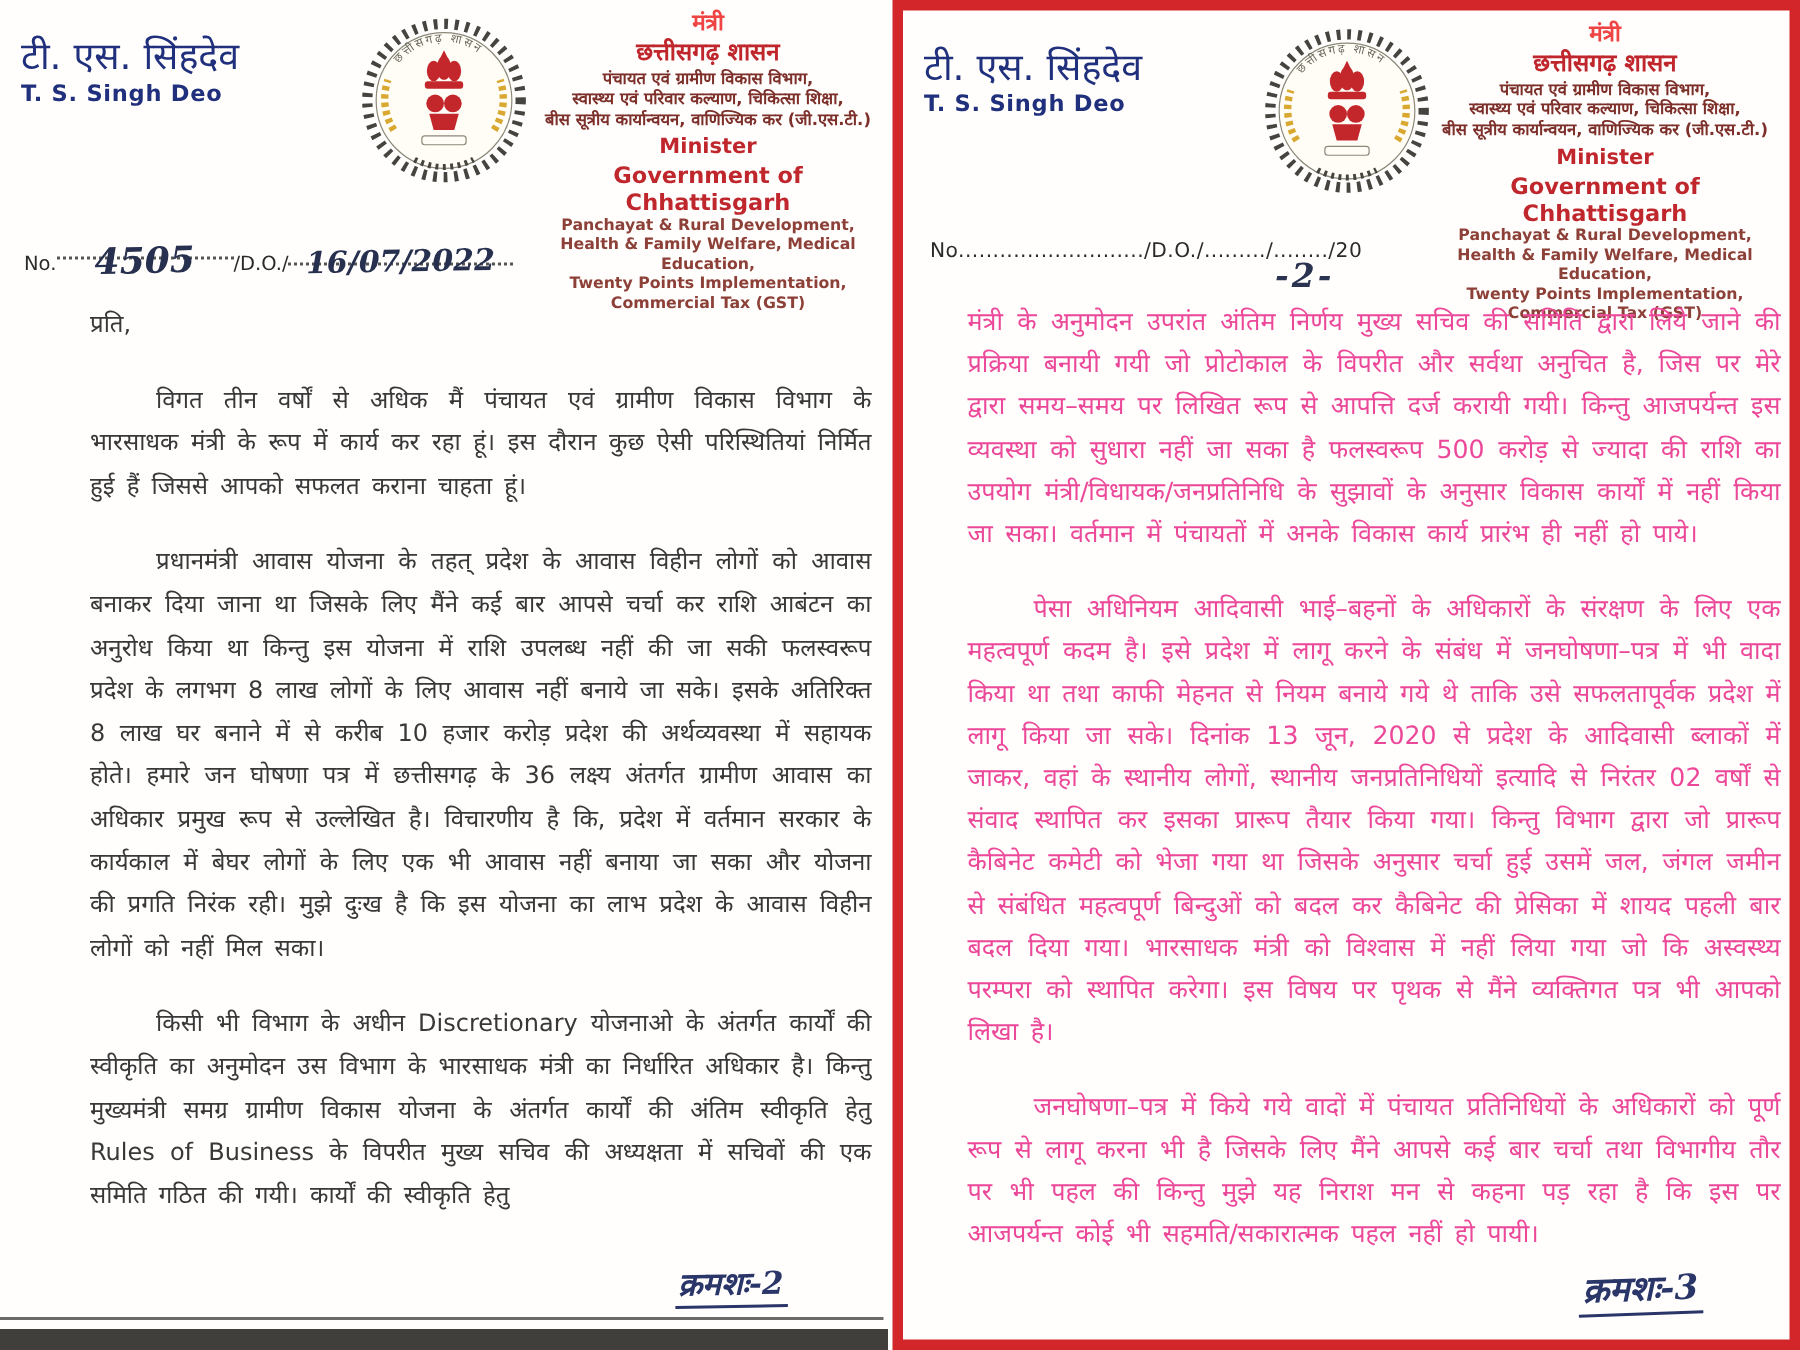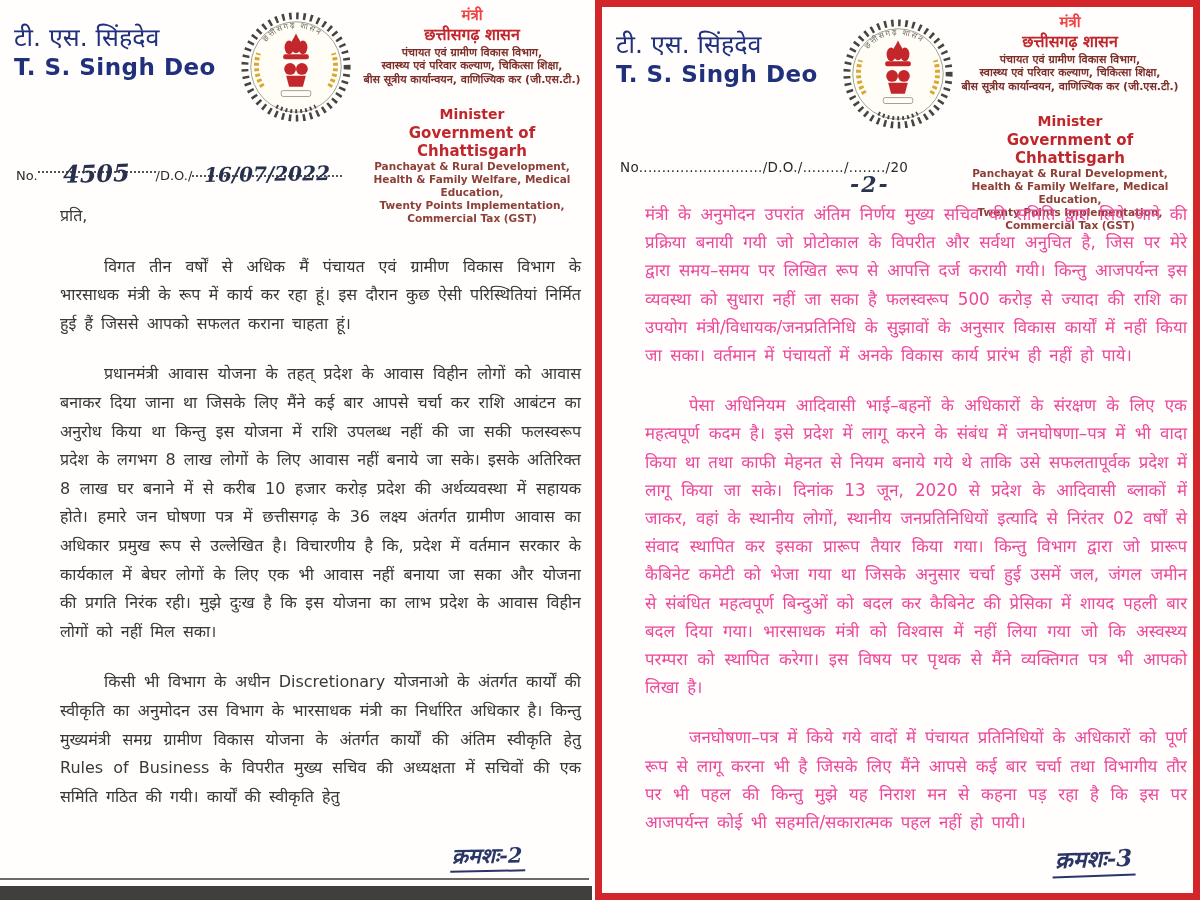--- a/index.html
+++ b/index.html
@@ -6,27 +6,27 @@
   body{width:1200px;height:900px;position:relative;background:#f4f2ef;overflow:hidden;
        font-family:"DejaVu Sans", sans-serif;}
   .page{position:absolute;top:0;height:900px;background:#fffefd;}
   .page1{left:0;width:595px;}
   .page2{left:595px;width:605px;border:7px solid #d2262b;box-sizing:border-box;background:#fffefd;}
 
   
   .lh{position:relative;height:158px;}
   .lh-name{position:absolute;left:14px;top:22px;line-height:1.25;}
   .name-hi{font-size:25px;font-weight:normal;color:#20307c;}
-  .name-en{font-size:23px;font-weight:bold;color:#20307c;letter-spacing:.5px;}
+  .name-en{font-size:15px;font-weight:bold;color:#20307c;letter-spacing:.5px;}
   .lh-emblem{position:absolute;left:237px;top:6px;width:118px;height:122px;}
   .lh-right{position:absolute;right:4px;top:6px;width:238px;text-align:center;}
   .t-hi{font-size:15px;font-weight:bold;color:#ef4444;line-height:1.25;}
   .g-hi{font-size:16px;font-weight:bold;color:#c0272d;line-height:1.3;}
   .d-hi{font-size:11px;color:#7d2f2a;line-height:1.25;font-weight:bold;}
-  .t-en{font-size:14px;font-weight:bold;color:#c0272d;line-height:1.35;margin-top:18px;}
+  .t-en{font-size:14px;font-weight:bold;color:#c0272d;line-height:1.35;margin-top:2px;}
   .g-en{font-size:15px;font-weight:bold;color:#c0272d;line-height:1.2;}
   .d-en{font-size:10.5px;color:#8d4038;line-height:1.25;font-weight:bold;}
 
   
   .refline{position:absolute;left:16px;top:157px;font-size:13px;color:#2b2b2b;white-space:nowrap;}
   .dotline{display:inline-block;border-bottom:2px dotted #555;height:14px;vertical-align:baseline;}
   .hw{font-family:"DejaVu Serif", serif;font-style:italic;color:#27304e;}
   .hw-num{font-size:24px;font-weight:bold;display:inline-block;transform:rotate(-1.5deg);position:relative;top:2px;}
   .hw-date{font-size:20px;font-weight:bold;display:inline-block;transform:rotate(-1deg);position:relative;top:1px;}
   .refline2{position:absolute;left:18px;top:152px;font-size:13.5px;color:#2b2b2b;letter-spacing:.3px;}

